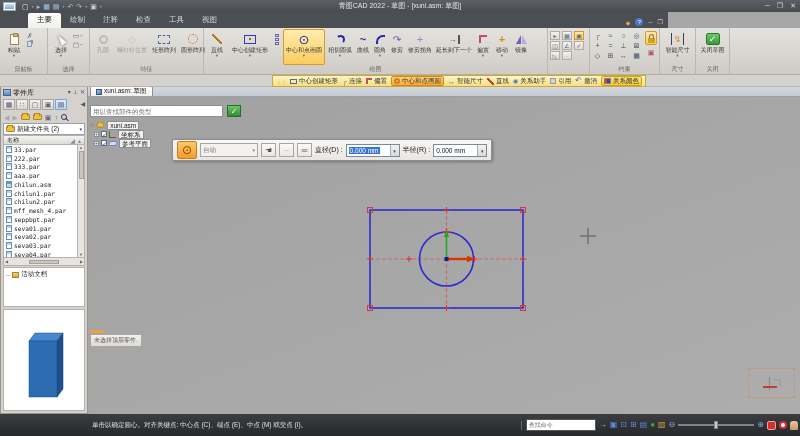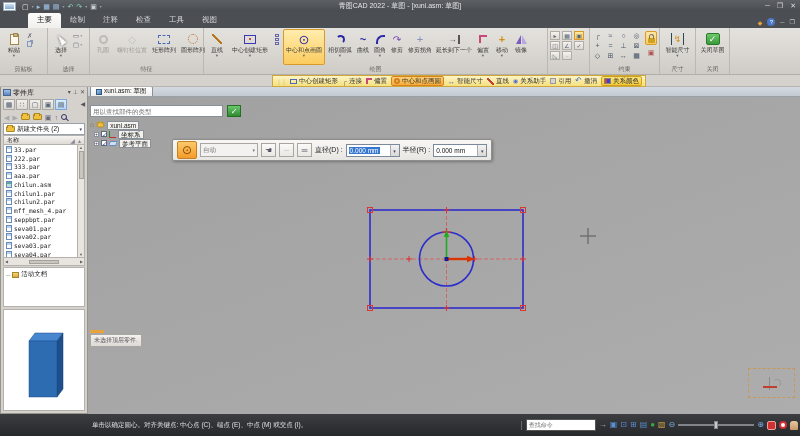--- a/index.html
+++ b/index.html
@@ -10,21 +10,21 @@
   .titlebar{position:absolute;left:0;top:0;width:800px;height:12px;background:linear-gradient(#5c5f64,#484b50);display:flex;align-items:center;z-index:30}
   .appicon{width:13px;height:9px;margin-left:3px;background:#fff;border:1px solid #9ab;display:flex}
   .appicon i{flex:1;background:linear-gradient(#cfe2f5,#7fa8d0);margin:1px}
   .qat{display:flex;align-items:center;gap:3px;margin-left:6px}
   .qat span{font-size:7px;line-height:9px}
   .qcaret{color:#9aa0a8;font-size:4px!important}
   .title-text{position:absolute;left:50%;top:1px;transform:translateX(-50%);font-size:7px;color:#e4e6e8;white-space:nowrap}
   .win-controls{position:absolute;right:4px;top:0;display:flex;gap:7px;color:#d8dadc;font-size:7px;line-height:11px}
 
   
-  .tabrow{position:absolute;left:0;top:12px;width:800px;height:16px;background:#4b4e53;display:flex;align-items:flex-end;padding-left:28px;z-index:29}
+  .tabrow{position:absolute;left:0;top:12px;width:668px;height:16px;background:#4b4e53;display:flex;align-items:flex-end;padding-left:28px;z-index:29}
   .rtab{font-size:7.5px;color:#d6d8da;padding:2px 9px 3px;cursor:default}
   .rtab.active{background:linear-gradient(#fdfdfc,#f1f0ed);color:#222;border-radius:2px 2px 0 0}
   .ribbon-help{position:absolute;right:5px;bottom:2px;display:flex;gap:5px;align-items:center}
   .help-q{width:8px;height:8px;border-radius:50%;background:#4a78c8;color:#fff;font-size:6px;text-align:center;line-height:8px}
   .rh{color:#c6c8cc;font-size:6px;line-height:8px}
 
   
   .ribbon{position:absolute;left:0;top:28px;width:800px;height:47px;background:linear-gradient(#e4e2de,#cfccc7);border-bottom:1px solid #b2afa9;display:flex;z-index:28}
   .rgroup{display:flex;flex-direction:column;border-right:1px solid #bbb8b2;padding:1px 2px 0;flex:none}
   .rbody{flex:1;display:flex;align-items:flex-start;gap:1px}

